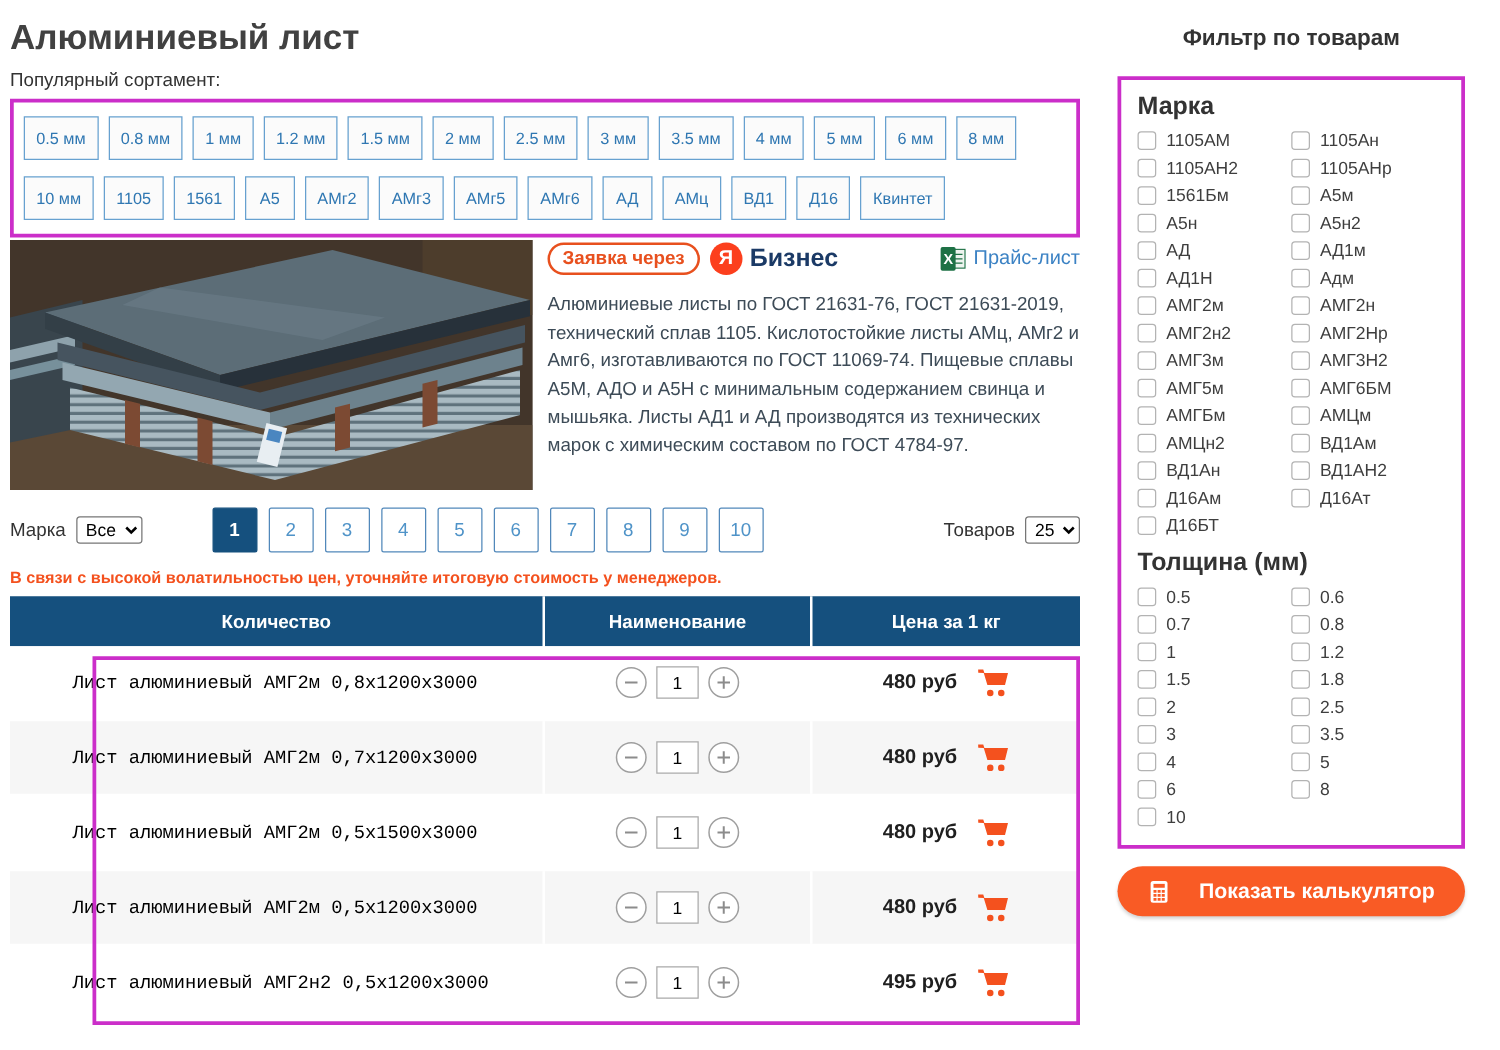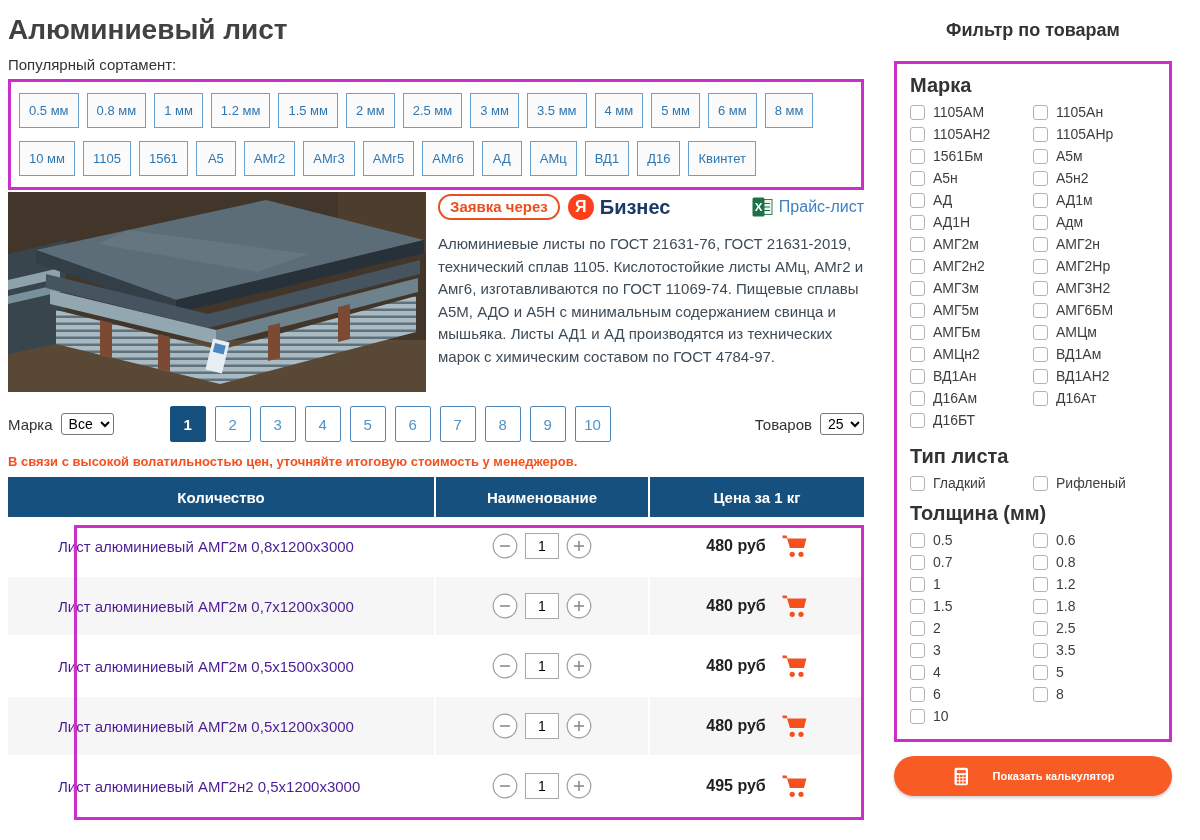--- a/index.html
+++ b/index.html
@@ -60,21 +60,21 @@
   .th:nth-child(2), .cell-qty   { width:25%; }
   .th:nth-child(3), .cell-price { width:25%; }
   .th:not(:last-child) { border-right:2px solid #fff; }
   .trow { display:flex; height:60px; align-items:stretch; font-size:15px; background:#fff;
     border-bottom:2px solid #fff; }
   .trow:nth-child(even) { background:#f6f6f6; }
   .cell-name { display:flex; align-items:center; padding-left:50px; border-right:2px solid #fff; }
   .cell-qty { display:flex; align-items:center; justify-content:center; gap:7px;
     border-right:2px solid #fff; }
   .cell-price { display:flex; align-items:center; justify-content:center; gap:15px; }
-  .name-link { color:#4c1d95; cursor:pointer; }
+  .name-link { color:#000000; cursor:pointer;font-family:Liberation Mono, monospace; }
   .qty-input { width:34px; height:26px; border:1px solid #a9a9a9; text-align:center;
     font-size:14px; font-family:inherit; background:#fff; }
   .step-btn { background:none; border:none; padding:0; cursor:pointer; line-height:0; }
   .price { font-weight:bold; font-size:16px; color:#1f1f1f; }
   .cart-btn { background:none; border:none; padding:0; cursor:pointer; line-height:0; }
   .rows-outline { position:absolute; left:66px; right:0; top:48px; bottom:-3px;
     border:3px solid #cb2ec9; pointer-events:none; }
 
   
   .filter-title { font-size:18px; font-weight:bold; color:#333; text-align:center;
@@ -82,21 +82,21 @@
   .filter-box { border:3px solid #cb2ec9; padding:8px 13px 12px; }
   .fheading { font-size:20px; font-weight:bold; color:#333; margin:2px 0 4px; }
   .opts-grid { display:grid; grid-template-columns:1fr 1fr; }
   .opt { display:flex; align-items:center; gap:8px; font-size:14px; color:#3e3e3e;
     height:22px; cursor:pointer; }
   .cb { appearance:none; -webkit-appearance:none; width:15px; height:15px;
     border:1px solid #b3b3b3; border-radius:3px; background:#fff; flex:none; cursor:pointer; }
   .section-type { margin-top:14px; }
   .section-thickness { margin-top:8px; }
   .calc-btn { margin-top:14px; width:100%; height:40px; background:#f95b25; border:none;
-    border-radius:20px; color:#fff; font-weight:bold; font-size:11px; display:flex;
+    border-radius:20px; color:#fff; font-weight:bold; font-size:17px; display:flex;
     align-items:center; justify-content:center; gap:22px; cursor:pointer; font-family:inherit;
     box-shadow:0 2px 3px rgba(0,0,0,0.18); }
 </style>
 </head>
 <body>
 
 <div class="layout">
 
   <div class="main">
 
@@ -549,35 +549,20 @@
             <input type="checkbox" class="cb" style="">
             <span>Д16Ат</span>
           </label>
 
           <label class="opt">
             <input type="checkbox" class="cb" style="">
             <span>Д16БТ</span>
           </label>
         </div>
 
-      <div class="section-type">
-        <div class="fheading">Тип листа</div>
-        <div class="opts-grid">
-
-            <label class="opt">
-              <input type="checkbox" class="cb" style="">
-              <span>Гладкий</span>
-            </label>
-
-            <label class="opt">
-              <input type="checkbox" class="cb" style="">
-              <span>Рифленый</span>
-            </label>
-          </div>
-      </div>
 
       <div class="section-thickness">
         <div class="fheading">Толщина (мм)</div>
         <div class="opts-grid">
 
             <label class="opt">
               <input type="checkbox" class="cb" style="">
               <span>0.5</span>
             </label>
 

